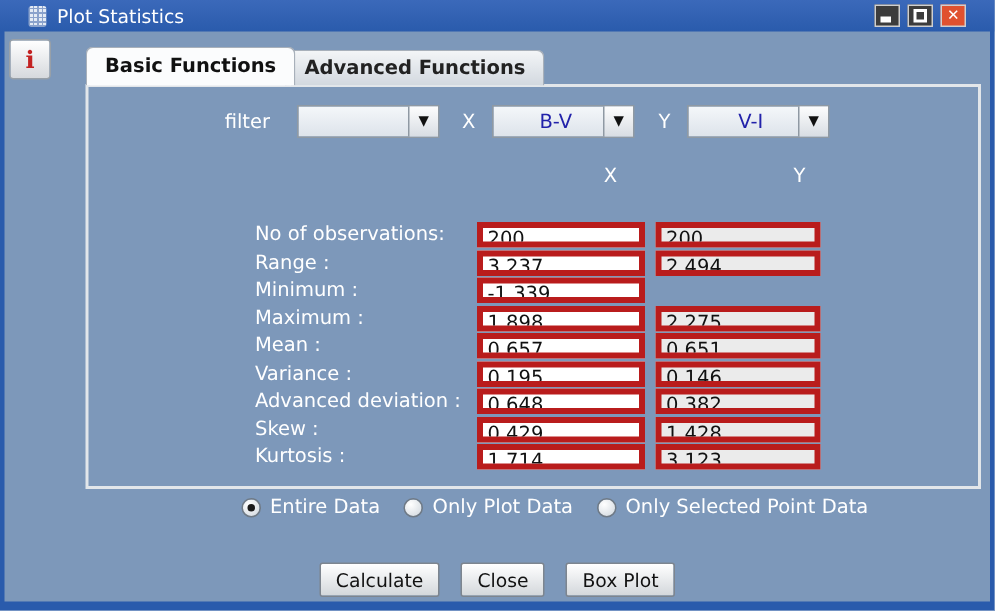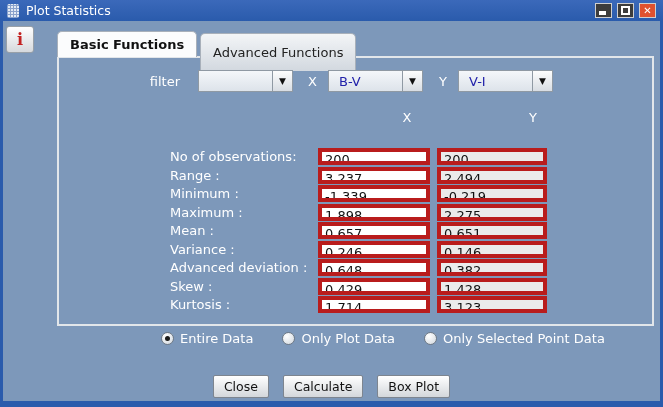--- a/index.html
+++ b/index.html
@@ -2,21 +2,21 @@
 <html><head>
 <meta charset="utf-8">
 <style>
   * { margin:0; padding:0; box-sizing:border-box; }
   body { margin:0; background:#ffffff; font-family:"DejaVu Sans", sans-serif; }
 
   .window { position:relative; width:663px; height:407px; background:#2a5bac; overflow:hidden; }
 
   
   .titlebar { position:absolute; top:0; left:0; right:0; height:21px;
-    background:linear-gradient(#3b69ba,#2a5bac); display:flex; align-items:center; padding:0 7px; }
+    background:linear-gradient(#3b69ba,#2a5bac); display:flex; align-items:center; padding:0 19px; }
   .app-icon { width:12px; height:14px; margin-right:7px; background:#e4ebf5; border-radius:2px;
     background-image:repeating-linear-gradient(0deg,#8aa2cc 0 1px, transparent 1px 3px),
                      repeating-linear-gradient(90deg,#8aa2cc 0 1px, transparent 1px 3px); }
   .title { color:#ffffff; font-size:12.5px; }
   .win-controls { margin-left:auto; display:flex; gap:5px; }
   .wbtn { width:17px; height:15px; position:relative; border:1px solid #cfcfcf; cursor:default; }
   .wbtn.min, .wbtn.max { background:#3c3c3c; }
   .glyph-min { position:absolute; left:3px; bottom:2px; width:7px; height:4px; background:#ffffff; }
   .glyph-max { position:absolute; left:3px; top:2px; width:9px; height:9px; border:2px solid #ffffff; }
   .wbtn.close { background:#e0512f; color:#ffffff; font-size:10px; font-weight:bold;
@@ -25,51 +25,51 @@
   
   .content { position:absolute; top:21px; left:3px; right:3px; bottom:6px; background:#7d98ba; }
 
   .info-btn { position:absolute; left:3px; top:5px; width:28px; height:27px;
     background:linear-gradient(#ffffff,#d6d9dd); border:1px solid #98a0a8; border-radius:3px;
     color:#c32222; font-family:"DejaVu Serif", serif; font-weight:bold; font-size:16px; line-height:1; cursor:pointer; }
 
   .tab { position:absolute; border:1px solid #a8b0ba; border-bottom:none; border-radius:5px 5px 0 0;
     padding:0 12px; display:flex; align-items:center; font-size:13px; cursor:pointer; }
   .tab.basic { left:54px; top:10px; height:26px; background:#fbfcfd; font-weight:bold; color:#111111; z-index:3; }
-  .tab.advanced { left:197px; top:12px; height:38px; background:linear-gradient(#f3f5f7,#d2d8df); color:#222222; z-index:2; }
+  .tab.advanced { left:187px; top:12px; height:24px; background:linear-gradient(#f3f5f7,#d2d8df); color:#222222; z-index:2;font-weight:bold; }
 
   .panel { position:absolute; left:54px; top:35px; width:597px; height:270px;
     border:2px solid #e2e6ea; z-index:1; }
 
   .filter-label { position:absolute; left:117px; top:53px; width:60px; text-align:right;
     color:#ffffff; font-size:13px; z-index:4; }
   .combo { position:absolute; height:22px; width:95px; display:flex;
     border:1px solid #8f99a3; background:linear-gradient(#f4f7fa,#dde3ea); z-index:4; cursor:pointer; }
   #combo-filter { left:195px; top:49px; }
   #combo-x { left:325px; top:49px; }
   #combo-y { left:455px; top:49px; }
-  .combo-value { flex:1; font-size:13px; color:#2222aa; padding:3px 0 0 10px; overflow:hidden; white-space:nowrap; }
+  .combo-value { flex:1; font-size:13px; color:#2222aa; padding:3px 0 0 10px; overflow:hidden; white-space:nowrap;text-align:center; }
   .combo-arrow { width:20px; border-left:1px solid #8f99a3; display:flex; align-items:center;
     justify-content:center; font-size:9px; color:#111111; background:linear-gradient(#fdfdfd,#d8dde3); }
 
   .axis-label { position:absolute; top:53px; color:#ffffff; font-size:13px; z-index:4; }
   #x-label { left:305px; } #y-label { left:436px; }
 
   .col-header { position:absolute; top:89px; width:30px; text-align:center; color:#ffffff; font-size:13px; z-index:4; }
   #col-x { left:389px; } #col-y { left:515px; }
 
   .stats { position:absolute; left:167px; top:127px; z-index:4; }
   .stat-row { display:flex; align-items:center; height:17px; margin-bottom:1.5px; }
   .stat-label { width:148px; color:#ffffff; font-size:13px; white-space:nowrap; }
   .stat-field { height:17px; border:4px solid #b91c1c; font-size:13px; color:#111111;
     padding-left:3px; line-height:15px; overflow:hidden; }
   .stat-field.x { width:112px; background:#ffffff; margin-right:7px; }
   .stat-field.y { width:110px; background:#ebebeb; }
 
-  .radios { position:absolute; left:158px; top:310px; display:flex; gap:29px; align-items:center; z-index:4; }
+  .radios { position:absolute; left:158px; top:310px; display:flex; gap:16px; align-items:center; z-index:4; }
   .radio-item { display:flex; align-items:center; gap:6px; color:#ffffff; font-size:13px; cursor:pointer; white-space:nowrap; }
   .radio { width:13px; height:13px; border-radius:50%; border:1px solid #6f7a86;
     background:radial-gradient(circle at 35% 30%, #ffffff, #cfd6dd); position:relative; }
   .radio.selected::after { content:""; position:absolute; left:3px; top:3px; width:5px; height:5px;
     border-radius:50%; background:#1a1a1a; }
 
   .buttons { position:absolute; left:0; right:0; top:354px; display:flex; justify-content:center; gap:14px; z-index:4; }
   .btn { height:23px; background:linear-gradient(#ffffff,#d3d7db); border:1px solid #7d858f;
     border-radius:2px; font-size:12.5px; color:#111111; padding:0 10px;
     font-family:"DejaVu Sans", sans-serif; cursor:pointer; }
@@ -133,35 +133,34 @@
         <span class="stat-field y">200</span>
       </div>
       <div class="stat-row">
         <span class="stat-label">Range :</span>
         <span class="stat-field x">3.237</span>
         <span class="stat-field y">2.494</span>
       </div>
       <div class="stat-row">
         <span class="stat-label">Minimum :</span>
         <span class="stat-field x">-1.339</span>
-        <span class="stat-field y">-0.219</span>
       </div>
       <div class="stat-row">
         <span class="stat-label">Maximum :</span>
         <span class="stat-field x">1.898</span>
         <span class="stat-field y">2.275</span>
       </div>
       <div class="stat-row">
         <span class="stat-label">Mean :</span>
         <span class="stat-field x">0.657</span>
         <span class="stat-field y">0.651</span>
       </div>
       <div class="stat-row">
         <span class="stat-label">Variance :</span>
-        <span class="stat-field x">0.246</span>
+        <span class="stat-field x">0.195</span>
         <span class="stat-field y">0.146</span>
       </div>
       <div class="stat-row">
         <span class="stat-label">Advanced deviation :</span>
         <span class="stat-field x">0.648</span>
         <span class="stat-field y">0.382</span>
       </div>
       <div class="stat-row">
         <span class="stat-label">Skew :</span>
         <span class="stat-field x">0.429</span>
@@ -183,19 +182,19 @@
         <span class="radio"></span>
         <span>Only Plot Data</span>
       </span>
       <span class="radio-item">
         <span class="radio"></span>
         <span>Only Selected Point Data</span>
       </span>
     </div>
 
     <div class="buttons">
+      <button class="btn">Calculate</button>
       <button class="btn">Close</button>
-      <button class="btn">Calculate</button>
       <button class="btn">Box Plot</button>
     </div>
 
   </div>
 </div>
 
 </body></html>

